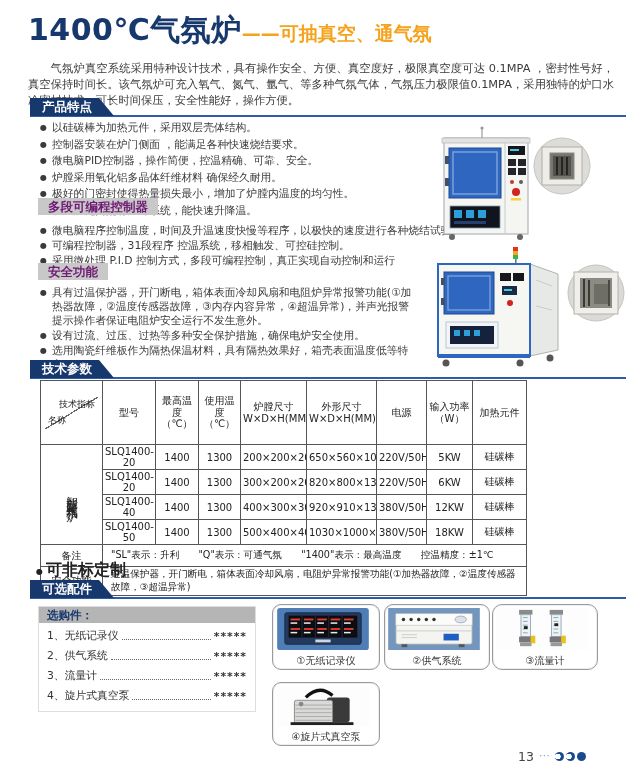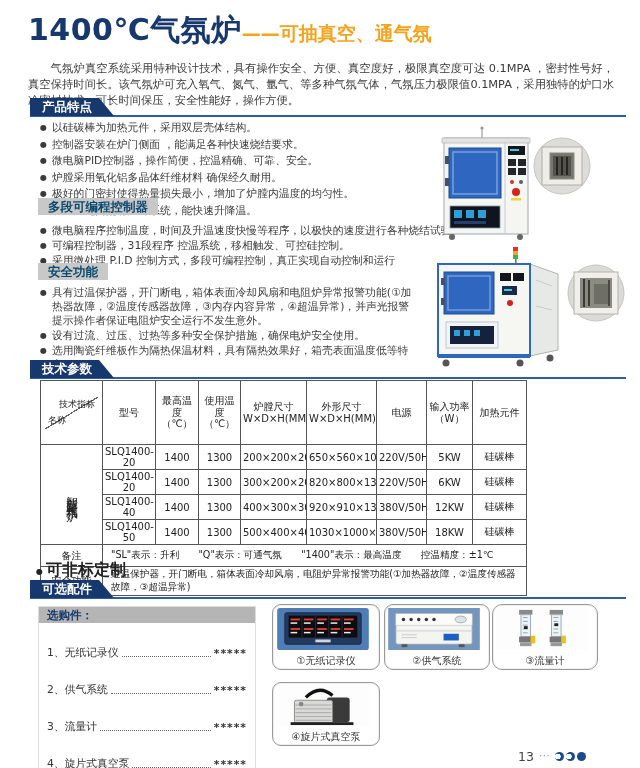--- a/index.html
+++ b/index.html
@@ -16,21 +16,21 @@
   
   .section-head{position:absolute;left:30px;width:596px;height:19px;border-bottom:2px solid #2d5da9;}
   .flag{position:absolute;left:0;bottom:-1px;background:#17386d;color:#fff;font-weight:bold;
         font-size:12.5px;line-height:18px;padding:0 22px 0 12px;
         clip-path:polygon(0 0,calc(100% - 15px) 0,100% 100%,0 100%);}
   .head-features{top:96px;}
   .head-specs{top:358px;}
   .head-accessories{top:578px;}
 
   
-  .sub-head{position:absolute;left:38px;background:#c8c8c8;color:#0c4a6e;font-weight:bold;
+  .sub-head{position:absolute;left:38px;background:#c8c8c8;color:#701a75;font-weight:bold;
             font-size:12.5px;line-height:17px;padding:0 10px;}
   .sub-programmer{top:198px;}
   .sub-safety{top:263px;}
 
   
   ul.bullets{position:absolute;margin:4px;padding:0;list-style:none;}
   ul.bullets li{position:relative;padding-left:12px;font-size:10.8px;color:#3a3a3a;}
   ul.bullets li::before{content:"\25CF";position:absolute;left:0;top:0;font-size:8px;color:#3a3a3a;}
   .features-list{top:116px;left:36px;width:434px;}
   .features-list li{line-height:15.6px;margin-bottom:1px;}
@@ -59,21 +59,21 @@
   tr.remark-row{height:22px;}
   tr.remark-row td.wide, tr.safe-row td.wide{text-align:left;padding-left:8px;font-size:9.6px;}
   tr.safe-row{height:23px;}
 
   .custom-note{position:absolute;top:560px;left:36px;font-size:16px;font-weight:bold;color:#222;}
   .custom-note::before{content:"\25CF";font-size:8px;margin-right:3px;vertical-align:1px;}
 
   
   .options-box{position:absolute;top:606px;left:38px;width:216px;border:1px solid #ddd;background:#fff;padding-bottom:8px;}
   .options-head{background:#b5b5b5;color:#17386d;font-weight:bold;font-size:11.5px;line-height:16px;padding:0 8px;}
-  .option-item{display:flex;align-items:flex-end;margin:23px 8px 0 8px;font-size:10.8px;color:#333;}
+  .option-item{display:flex;align-items:flex-end;margin:6px 8px 0 8px;font-size:10.8px;color:#333;}
   .option-name{white-space:nowrap;}
   .option-leader{flex:1;border-bottom:1.5px dotted #666;margin:0 3px 3px 3px;height:1px;}
   .option-price{font-weight:bold;letter-spacing:1px;white-space:nowrap;}
 
   
   .acc-card{position:absolute;border:1px solid #9a9a9a;border-radius:9px;background:#fff;
             padding:3px 3px 1px 3px;box-shadow:0 0 0 1px #eee inset;}
   .acc-label{text-align:center;font-size:10px;color:#333;line-height:14px;}
   .card1{top:604px;left:272px;width:100px;}
   .card2{top:604px;left:384px;width:98px;}

